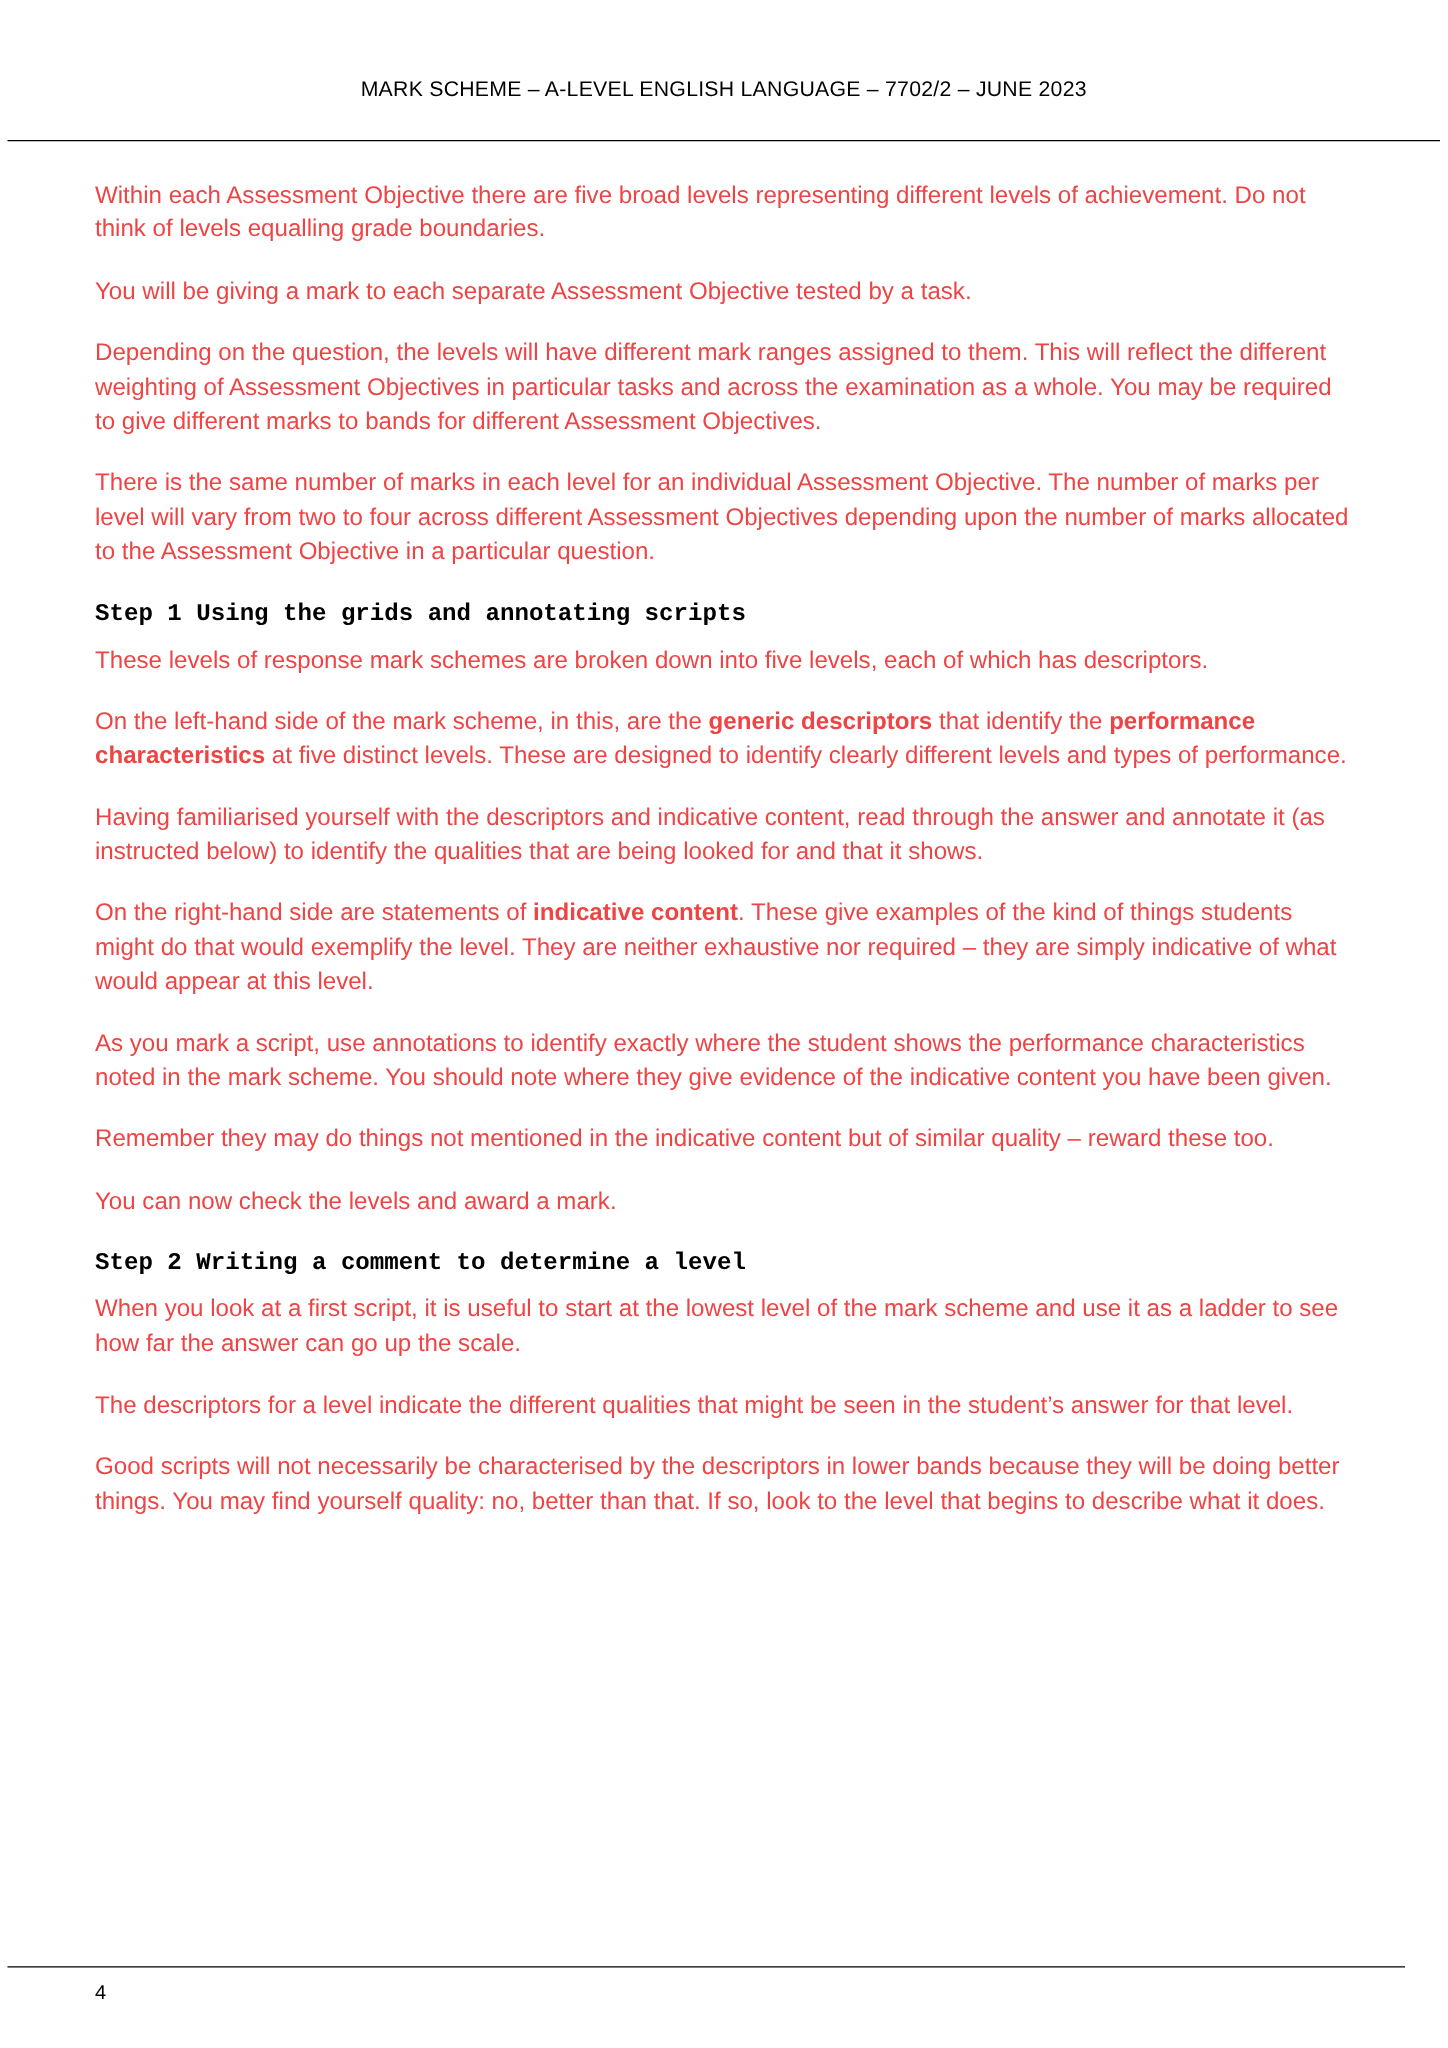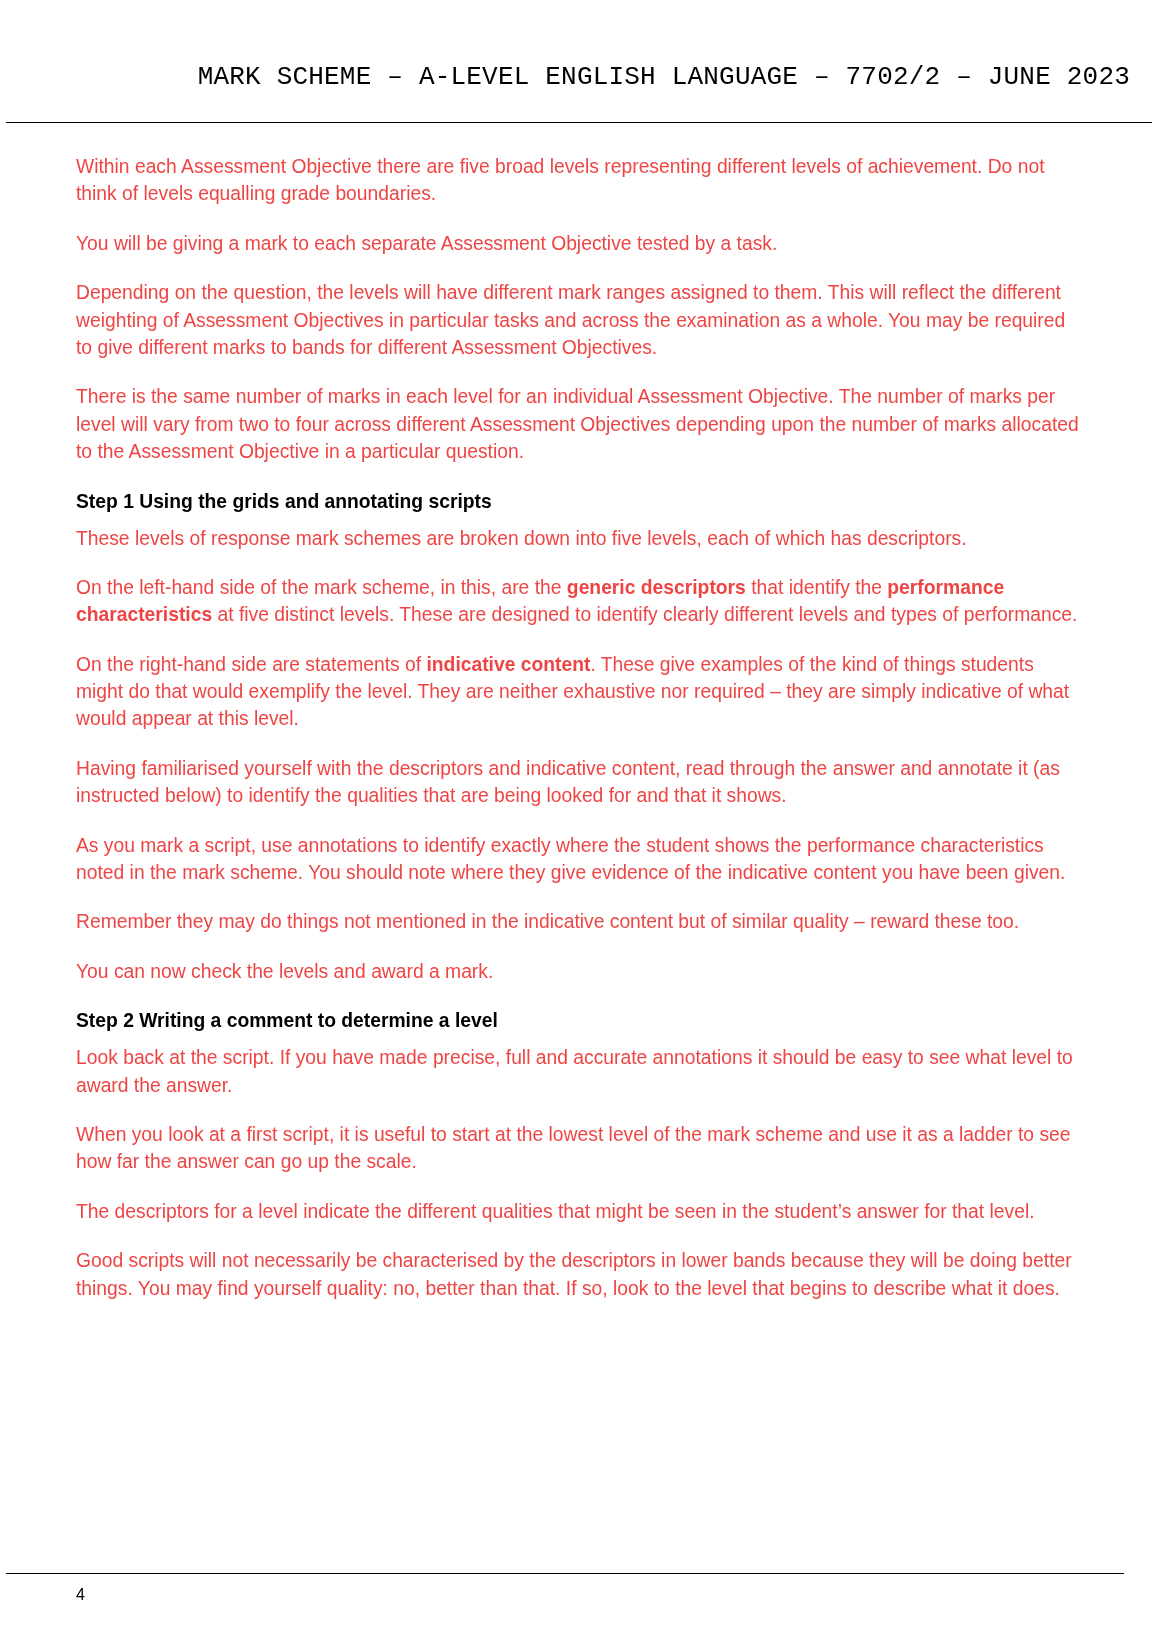--- a/index.html
+++ b/index.html
@@ -18,25 +18,24 @@
     width: 1158px;
     height: 1638px;
     box-sizing: border-box;
     padding: 0;
     position: relative;
     display: flex;
     flex-direction: column;
   }
   .header {
     padding: 62px 28px 0 28px;
-    text-align: right;
-    font-size: 26px;
+    text-align: center;
+    font-size: 17px;
     letter-spacing: 0.2px;
     color: #000;
-    font-family: Liberation Mono, monospace;
   }
   .header-rule {
     margin: 30px 6px 0 6px;
     border-top: 1px solid #000;
   }
   .content {
     flex: 1 1 auto;
     padding: 30px 76px 0 76px;
     box-sizing: border-box;
   }
@@ -45,20 +44,21 @@
     line-height: 1.42;
     margin: 0 0 22px 0;
     color: #ef4444;
     text-align: left;
   }
   h3.step {
     font-size: 19.3px;
     line-height: 1.4;
     font-weight: bold;
     margin: 4px 0 10px 0;
+    font-family: Liberation Mono, monospace;
   }
   .footer-wrap {
     margin-top: auto;
     padding: 0 0 0 0;
   }
   .footer-rule {
     margin: 0 34px 0 6px;
     border-top: 1px solid #000;
   }
   .footer {
@@ -85,32 +85,31 @@
     <p class="para">There is the same number of marks in each level for an individual Assessment Objective.  The number of marks per level will vary from two to four across different Assessment Objectives depending upon the number of marks allocated to the Assessment Objective in a particular question.</p>
 
     <h3 class="step">Step 1  Using the grids and annotating scripts</h3>
 
     <p class="para">These levels of response mark schemes are broken down into five levels, each of which has descriptors.</p>
 
     <p class="para">
       <span>On the left-hand side of the mark scheme, in this, are the </span><b>generic descriptors</b><span> that identify the </span><b>performance characteristics</b><span> at five distinct levels.  These are designed to identify clearly different levels and types of performance.</span>
     </p>
 
+    <p class="para">Having familiarised yourself with the descriptors and indicative content, read through the answer and annotate it (as instructed below) to identify the qualities that are being looked for and that it shows.</p>
+
     <p class="para">
       <span>On the right-hand side are statements of </span><b>indicative content</b><span>.  These give examples of the kind of things students might do that would exemplify the level.  They are neither exhaustive nor required – they are simply indicative of what would appear at this level.</span>
     </p>
-
-    <p class="para">Having familiarised yourself with the descriptors and indicative content, read through the answer and annotate it (as instructed below) to identify the qualities that are being looked for and that it shows.</p>
     <p class="para">As you mark a script, use annotations to identify exactly where the student shows the performance characteristics noted in the mark scheme.  You should note where they give evidence of the indicative content you have been given.</p>
     <p class="para">Remember they may do things not mentioned in the indicative content but of similar quality – reward these too.</p>
     <p class="para">You can now check the levels and award a mark.</p>
 
     <h3 class="step">Step 2  Writing a comment to determine a level</h3>
 
-    <p class="para">Look back at the script.  If you have made precise, full and accurate annotations it should be easy to see what level to award the answer.</p>
     <p class="para">When you look at a first script, it is useful to start at the lowest level of the mark scheme and use it as a ladder to see how far the answer can go up the scale.</p>
     <p class="para">The descriptors for a level indicate the different qualities that might be seen in the student’s answer for that level.</p>
     <p class="para">Good scripts will not necessarily be characterised by the descriptors in lower bands because they will be doing better things.  You may find yourself quality: no, better than that.  If so, look to the level that begins to describe what it does.</p>
 
   </div>
 
   <div class="footer-wrap">
     <div class="footer-rule"></div>
     <div class="footer">
       <span>4</span>

